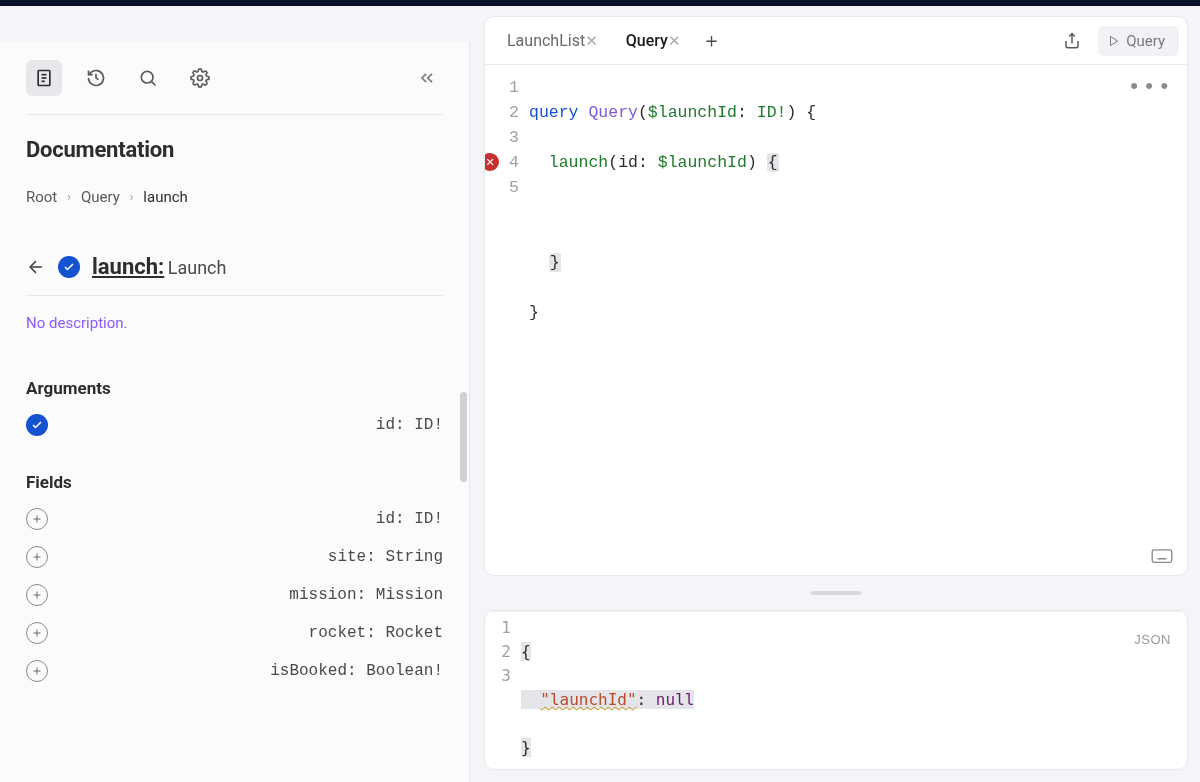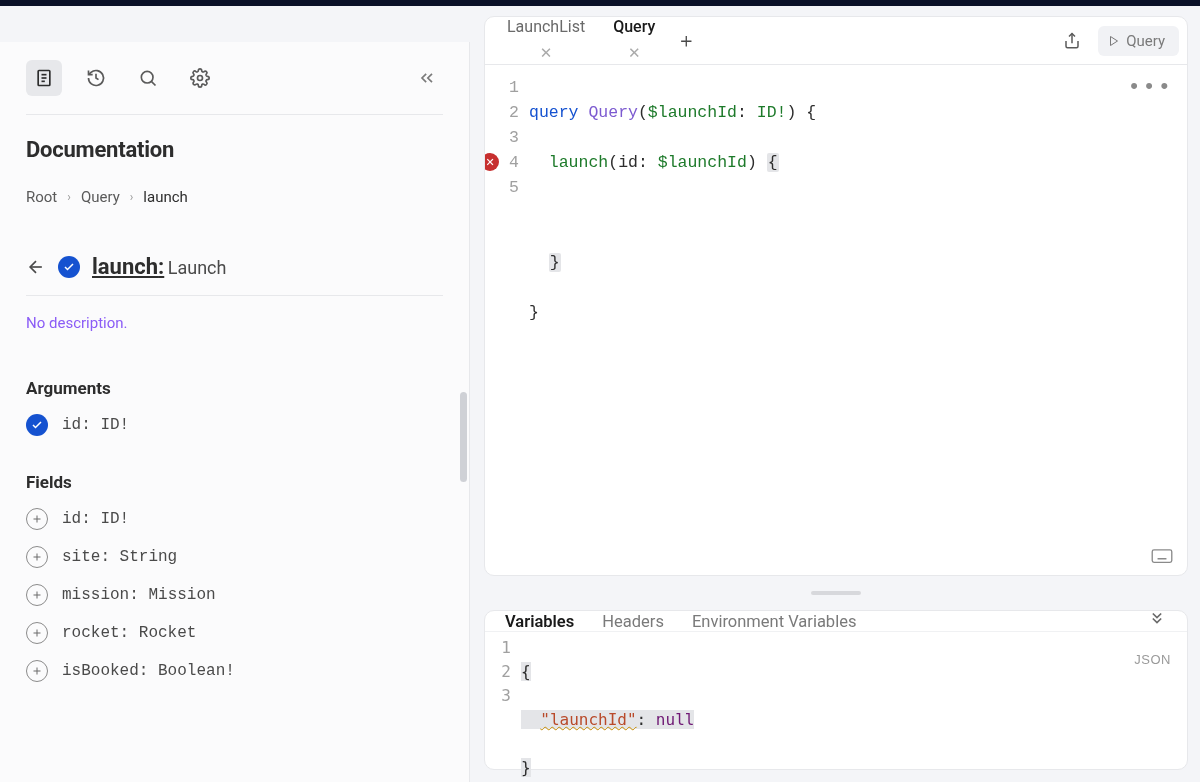--- a/index.html
+++ b/index.html
@@ -118,20 +118,21 @@
     margin: 36px 0 16px 0;
   }
   .field-list { display: flex; flex-direction: column; gap: 16px; }
   .field-row {
     display: flex;
     align-items: center;
     gap: 14px;
     font-family: "SFMono-Regular", Consolas, "Liberation Mono", Menlo, monospace;
     font-size: 16px;
     color: #4a4a4a;
+    justify-content: space-between;
   }
   .add-circle {
     width: 22px; height: 22px; border: 1.5px solid #8b8b8b; border-radius: 50%;
     display: inline-flex; align-items:center; justify-content:center;
     color: #6a6a6a; flex-shrink:0;
     cursor: pointer;
   }
   .side-scrollbar {
     position: absolute;
     right: 2px;
@@ -161,27 +162,26 @@
   }
   .editor-pane { flex: 1 1 auto; overflow: hidden; }
   .tabs {
     display: flex;
     align-items: center;
     height: 48px;
     padding: 0 8px;
     border-bottom: 1px solid #e7e8eb;
   }
   .tab {
-    display: flex; align-items:center; gap:8px;
+    display: flex; align-items:center; 
     padding: 0 14px;
     height: 100%;
     color: #6a6a6a;
     font-size: 16px;
     cursor: pointer;
-    flex-direction: column;
   }
   .tab.active { color: #1a1a1a; font-weight: 500; }
   .tab .x { color: #aaa; font-size: 15px; }
   .tab-add {
     width: 34px; height: 34px;
     display:flex;align-items:center;justify-content:center;
     color: #4a4a4a; cursor: pointer;
     font-size: 20px;
   }
   .tab-right {
@@ -494,31 +494,20 @@
               </svg>
           </div>
         </div>
       </section>
 
       <div class="splitter">
           <div class="hndl"></div>
         </div>
 
       <section class="vars-pane">
-        <div class="vars-tabs">
-          <span class="vt active">Variables</span>
-          <span class="vt">Headers</span>
-          <span class="vt">Environment Variables</span>
-          <span class="collapse">
-            <svg width="20" height="20" viewBox="0 0 24 24" fill="none" stroke="currentColor" stroke-width="2">
-                <polyline points="7 9 12 14 17 9"></polyline>
-                <polyline points="7 3 12 8 17 3"></polyline>
-              </svg>
-          </span>
-        </div>
         <div class="vars-body">
           <span class="json-tag">JSON</span>
           <div class="vars-gutter">
             <div class="ln">1</div>
               <div class="ln">2</div>
               <div class="ln">3</div>
           </div>
           <div class="vars-code">
 <div><span class="sel">{</span></div>
 <div><span class="sel">  </span><span class="key-str wavy sel">"launchId"</span><span class="sel">: </span><span class="null-v sel">null</span></div>

